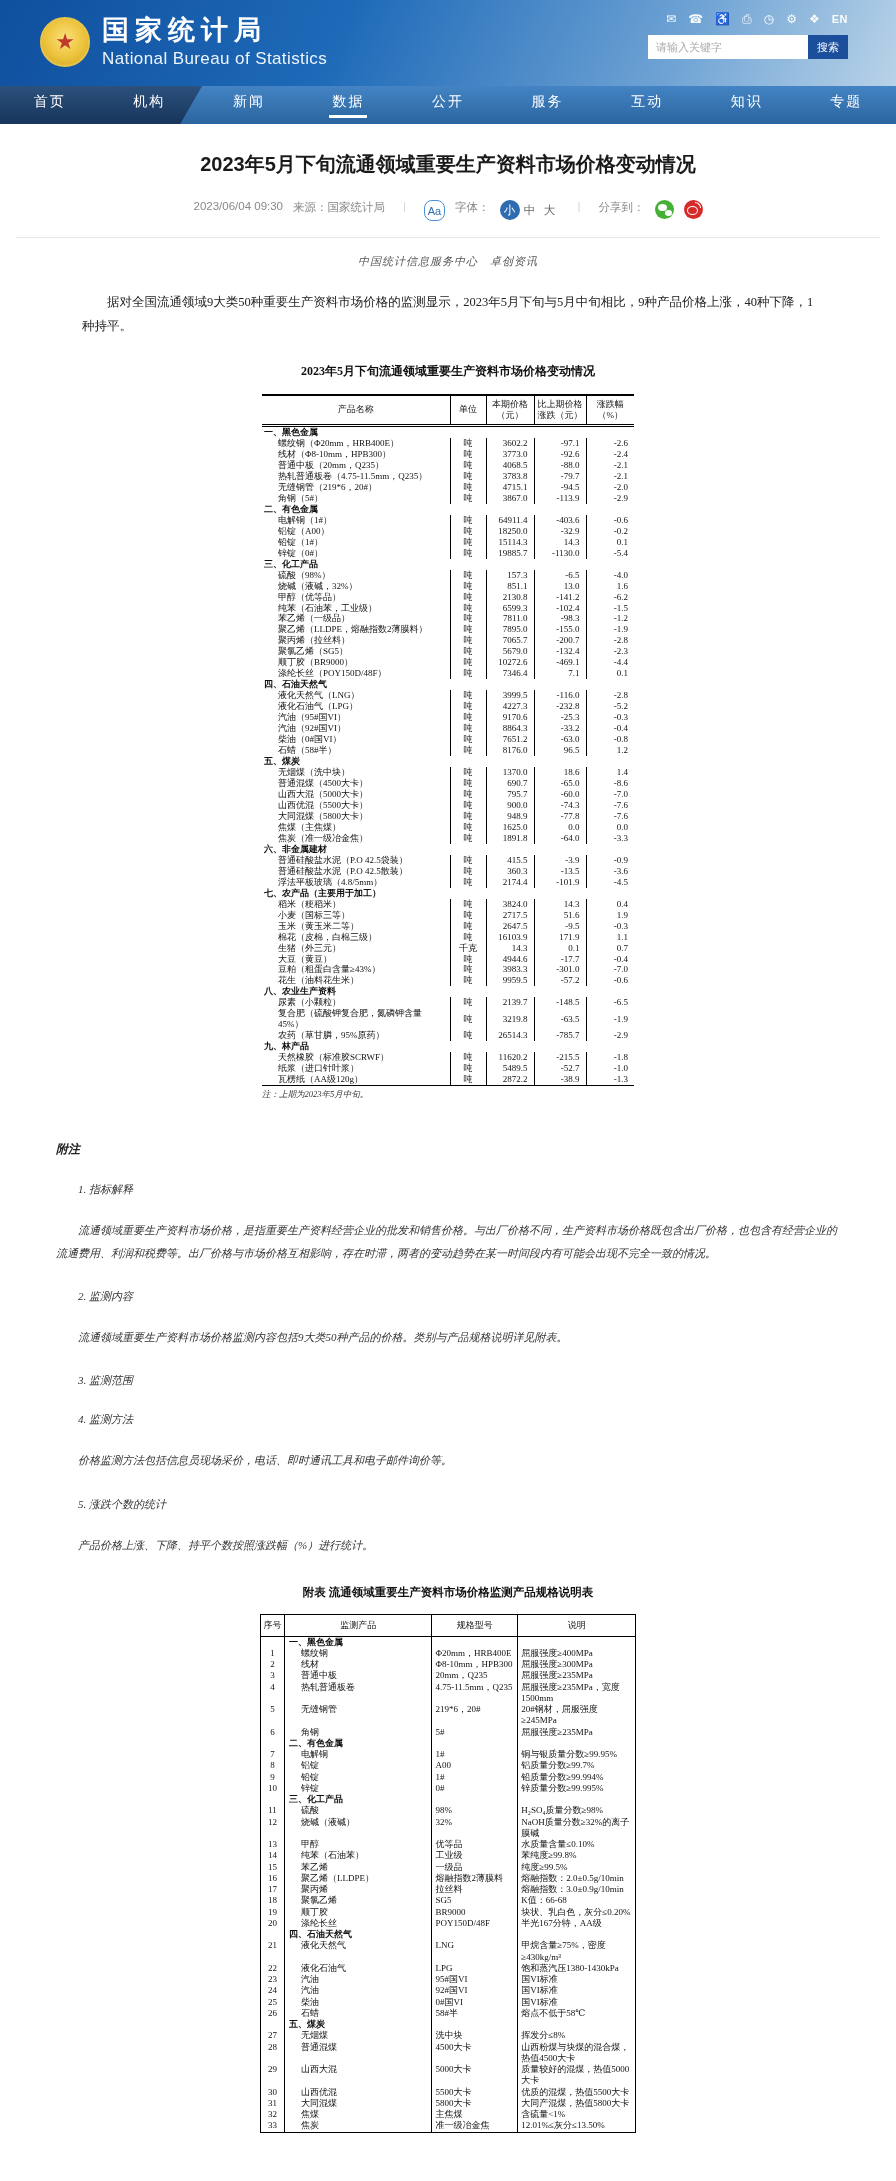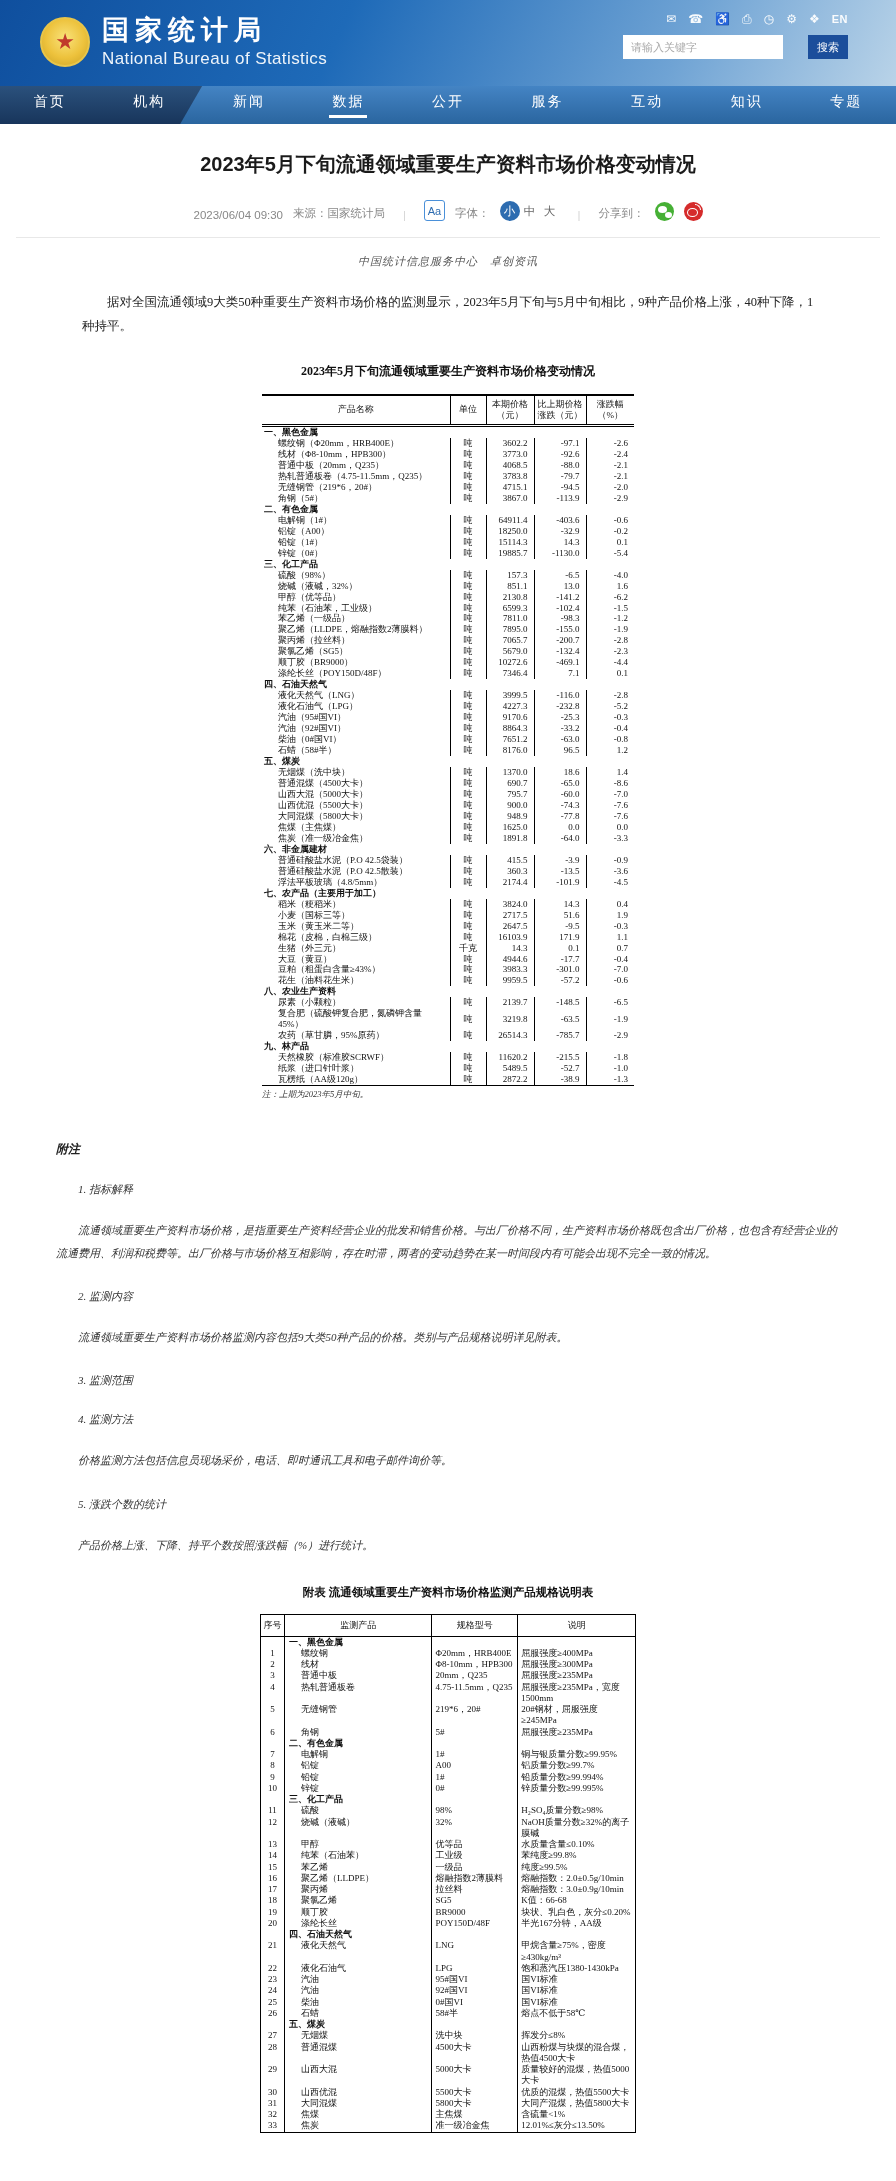--- a/index.html
+++ b/index.html
@@ -19,21 +19,21 @@
     border:2px solid #e8c54a; display:flex; align-items:center; justify-content:center;
     color:#c03a2b; font-size:22px;
   }
   .logo-text .cn{ color:#fff; font-size:27px; font-weight:bold; letter-spacing:6px; line-height:1.1; }
   .logo-text .en{ color:#eef4fa; font-size:17px; margin-top:3px; letter-spacing:.4px; }
 
   .header-tools{ position:absolute; right:48px; top:12px; text-align:right; }
   .quick-icons{ display:flex; gap:12px; justify-content:flex-end; align-items:center; color:#fff; font-size:12px; }
   .quick-icons span{ cursor:pointer; opacity:.95; }
   .lang{ font-size:11px; font-weight:bold; letter-spacing:.5px; }
-  .search-bar{ margin-top:9px; display:flex;gap:25px; }
+  .search-bar{ margin-top:9px; display:flex; }
   .search-bar input{
     width:160px; height:24px; border:none; padding:0 8px; font-size:11px; color:#333; outline:none;
   }
   .search-bar input::placeholder{ color:#aaa; }
   .search-bar button{
     height:24px; width:40px; border:none; background:#1b4e9b; color:#fff; font-size:11px; cursor:pointer;
   }
 
   
   .nav{
@@ -53,27 +53,27 @@
   .nav-item .bar{ width:38px; height:3px; background:transparent; margin-top:4px; }
   .nav-item.active .bar{ background:#fff; }
 
   
   .content{ padding:0 56px; }
   .article-title{
     text-align:center; font-size:20px; font-weight:bold; color:#1a1a1a;
     margin:26px 40px 0; line-height:1.4;
   }
   .meta-row{
-    margin-top:22px; display:flex; align-items:flex-end; justify-content:center;
+    margin-top:22px; display:flex; align-items:flex-start; justify-content:center;
     gap:10px; font-size:11.5px; color:#888;
   }
   .meta-row .sep{ color:#d5d5d5; margin:0 8px; }
   .aa-box{
     width:21px; height:21px; border:1px solid #4a90d9; color:#2d6cb0; font-size:11px;
-    display:inline-flex; align-items:center; justify-content:center; border-radius:3px; cursor:pointer;
+    display:inline-flex; align-items:center; justify-content:center; border-radius:8px; cursor:pointer;
   }
   .size-btn{ cursor:pointer; color:#666; width:20px; height:20px; line-height:20px; text-align:center; display:inline-block; }
   .size-btn.active{ background:#2d6cb0; color:#fff; border-radius:50%; }
   .share-ico{ width:19px; height:19px; border-radius:50%; display:inline-block; position:relative; cursor:pointer; }
   .share-ico.wechat{ background:#46b035; }
   .share-ico.wechat::before{ content:""; position:absolute; left:3px; top:4px; width:9px; height:7px; background:#fff; border-radius:50%; }
   .share-ico.wechat::after{ content:""; position:absolute; right:2px; bottom:3px; width:7px; height:6px; background:#fff; border-radius:50%; }
   .share-ico.weibo{ background:#d52b2b; }
   .share-ico.weibo::before{ content:""; position:absolute; left:3px; top:6px; width:9px; height:7px; border:1.5px solid #fff; border-radius:50%; }
   .share-ico.weibo::after{ content:""; position:absolute; right:2px; top:2px; width:5px; height:5px; border-top:1.5px solid #fff; border-right:1.5px solid #fff; border-radius:0 7px 0 0; }

